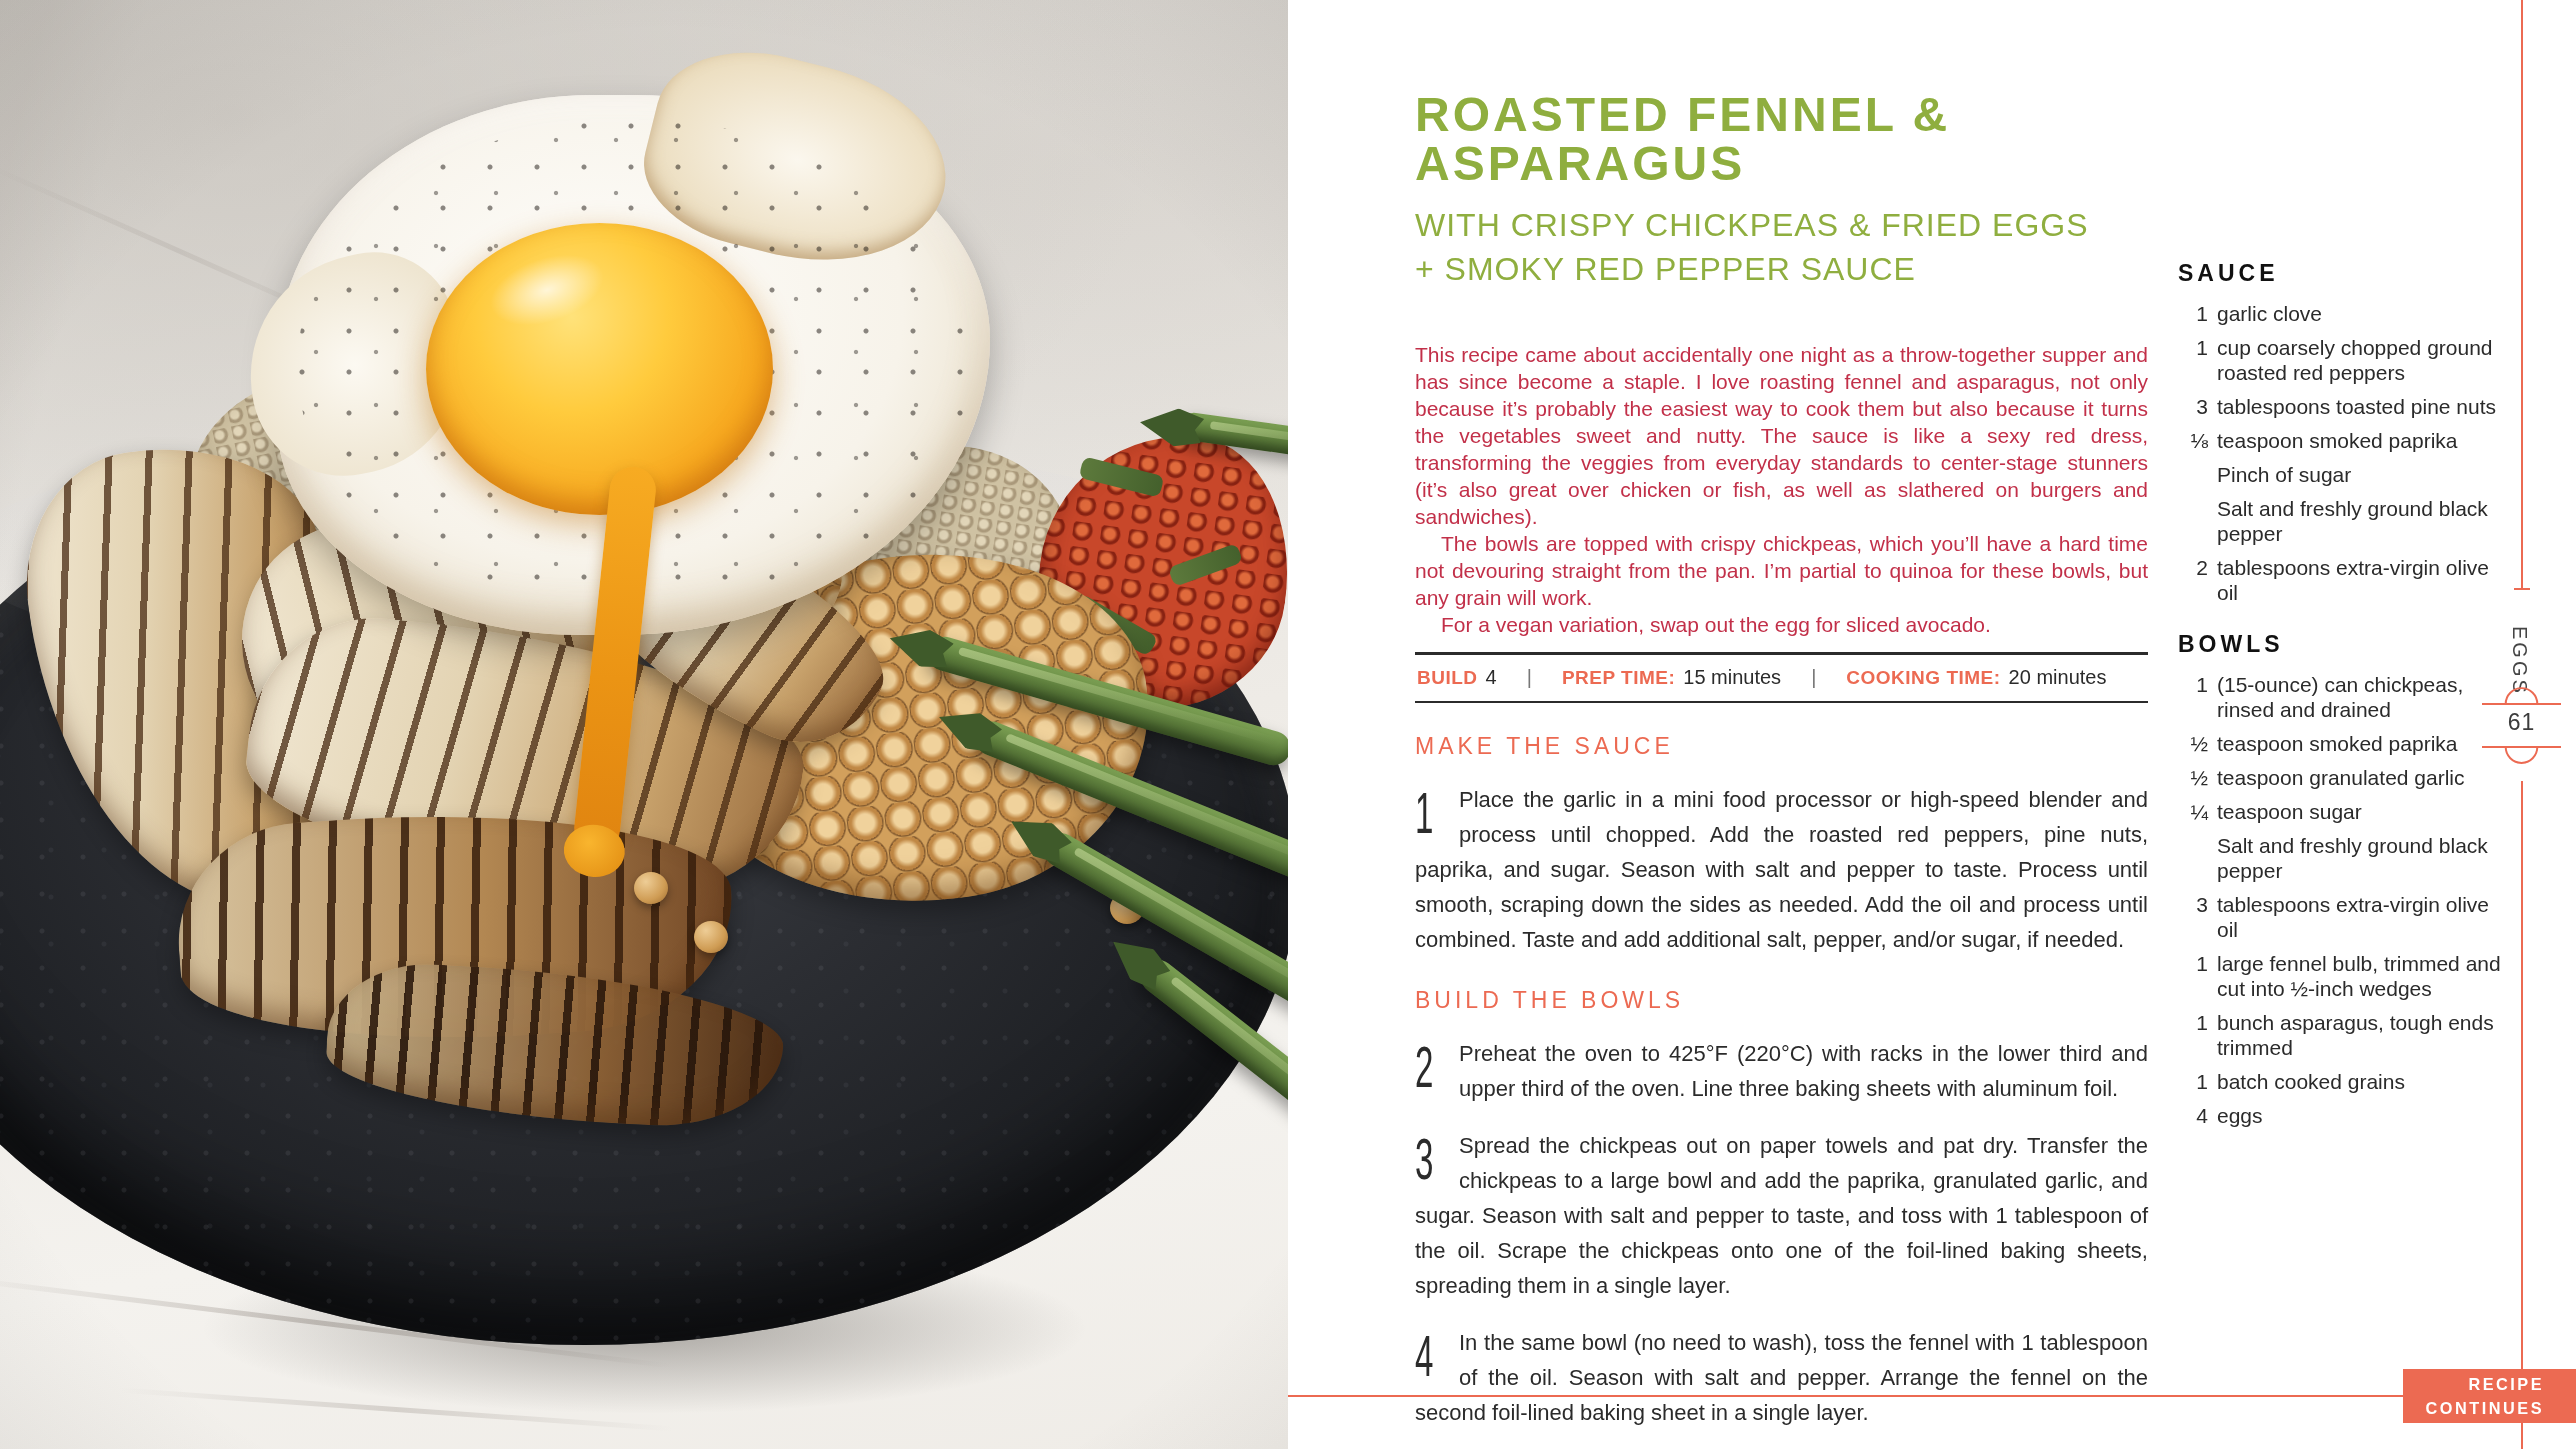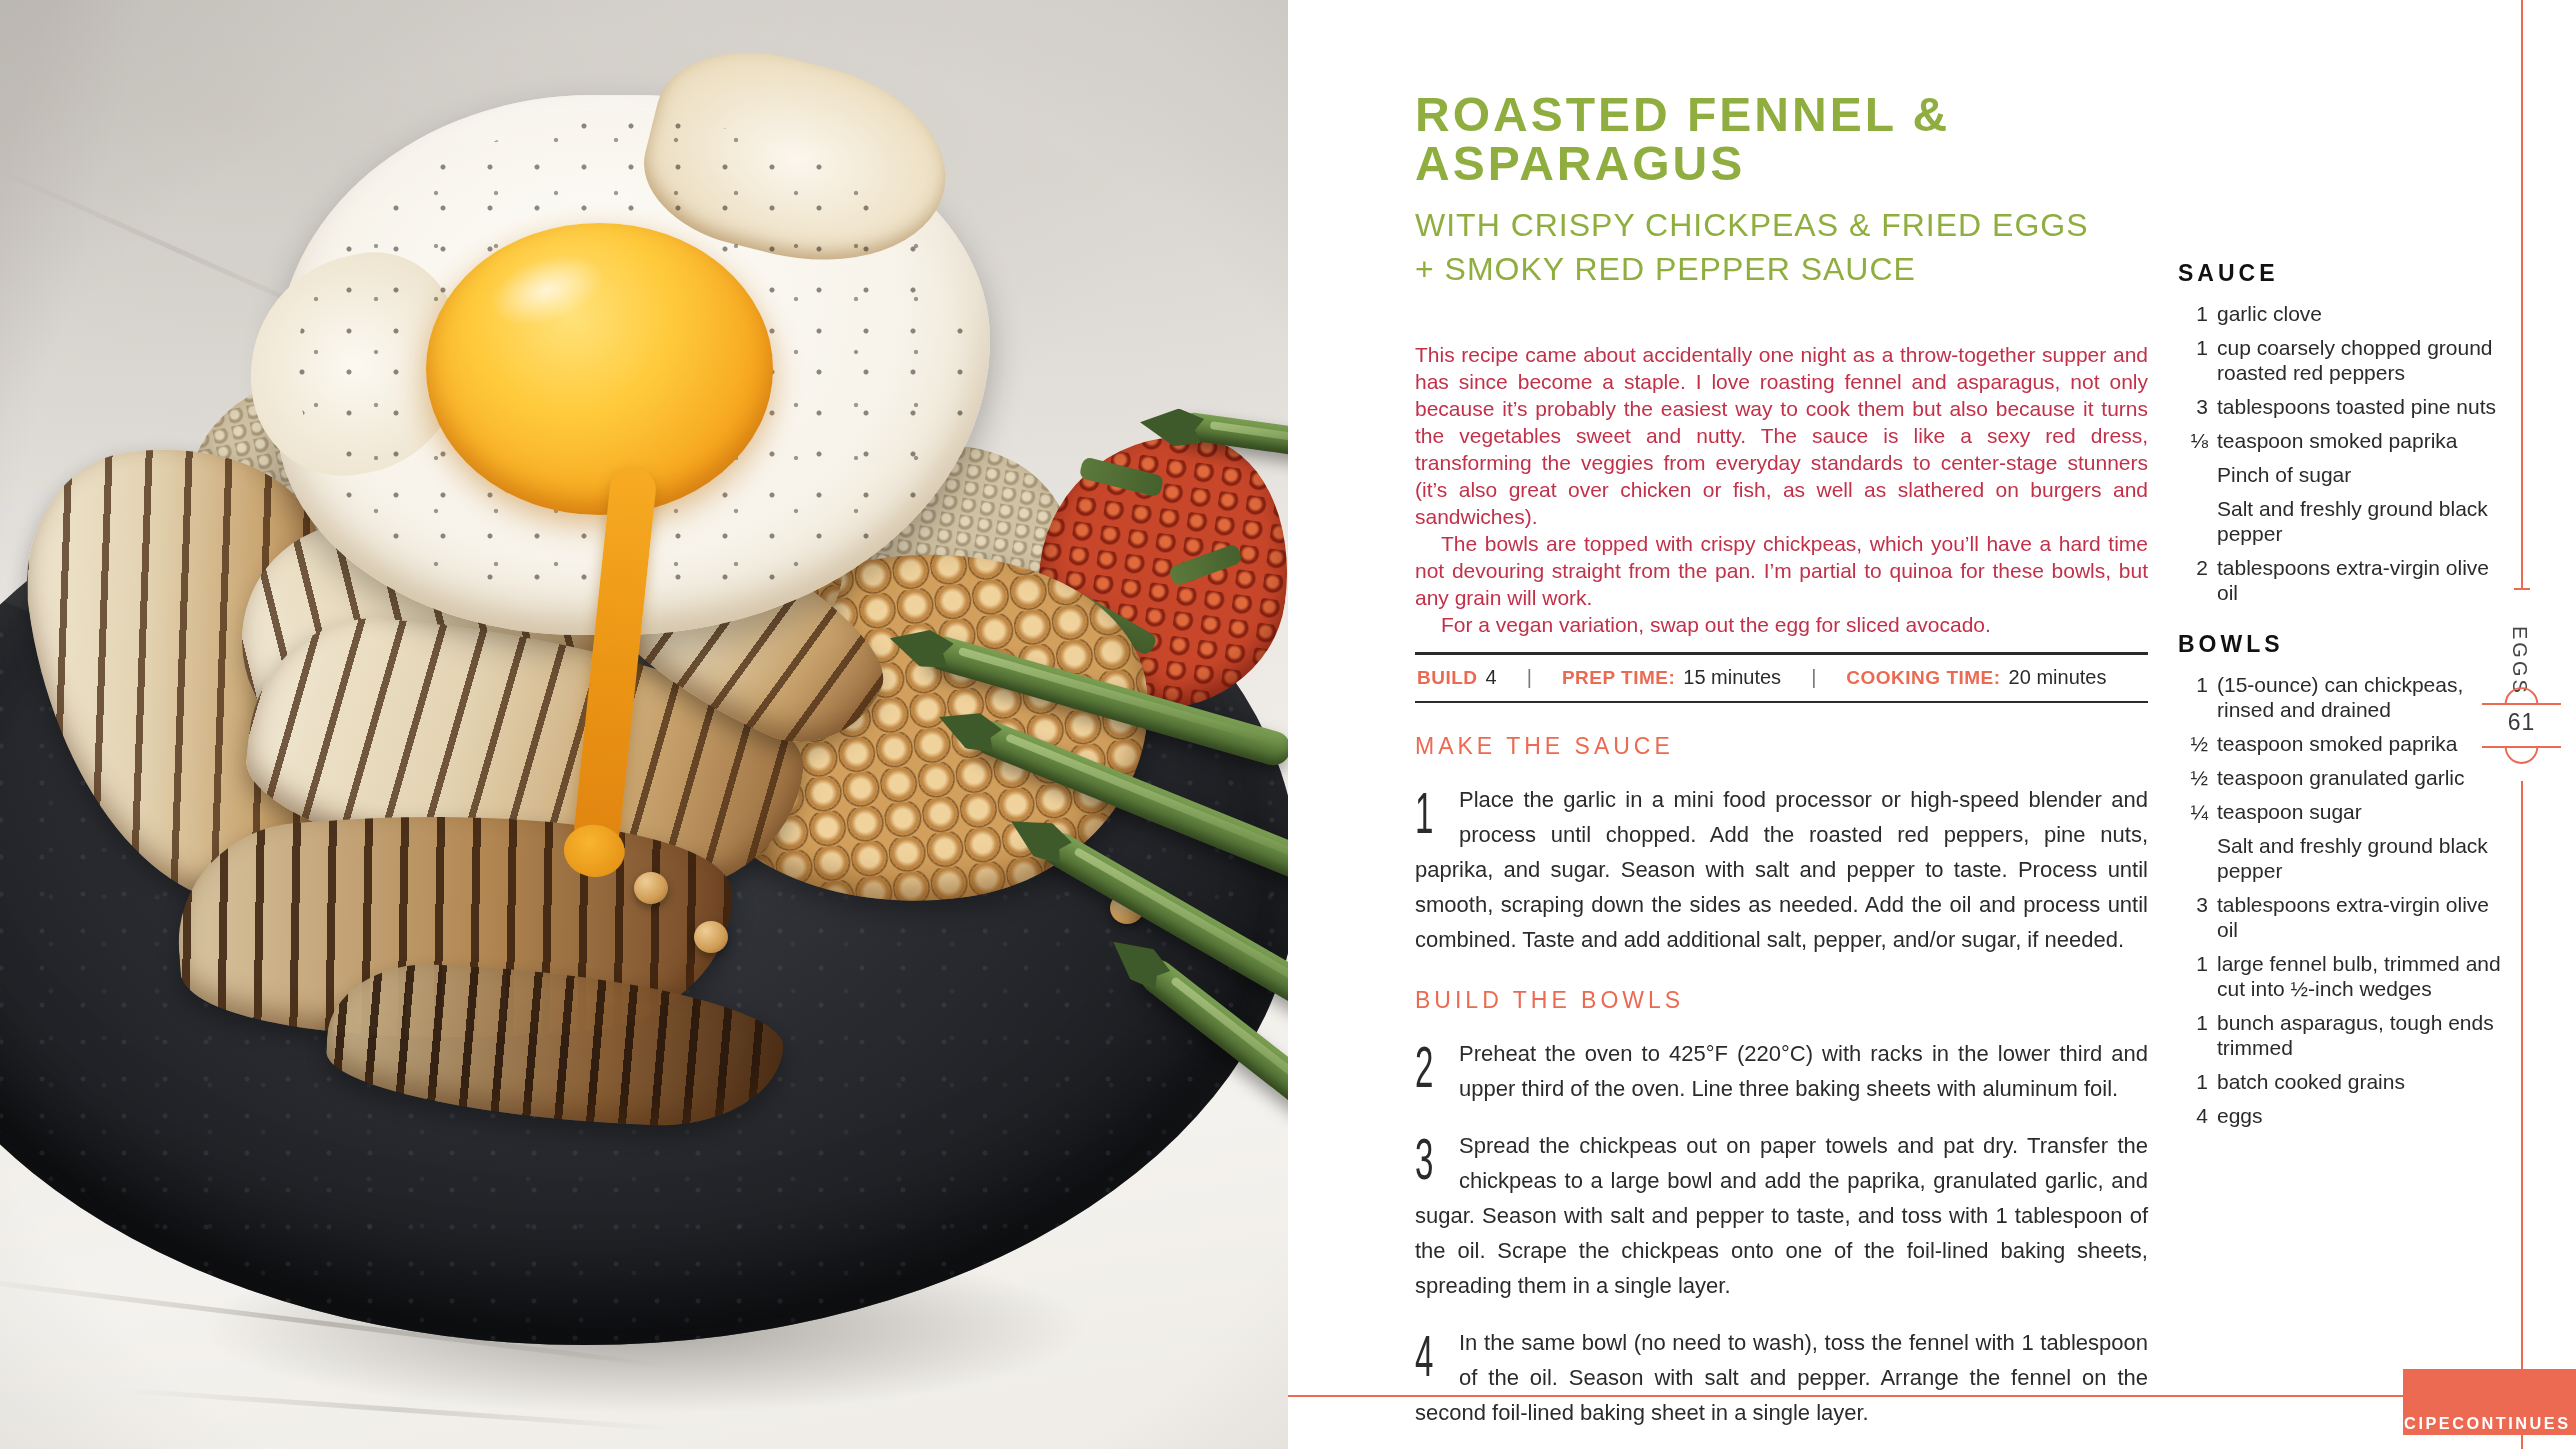--- a/index.html
+++ b/index.html
@@ -163,22 +163,22 @@
   .rail-tick{left:1226px;top:588px;width:16px;height:2px;}
   .rail-v-bottom{left:1233px;top:781px;width:2px;height:669px;}
   .chapter-label{position:absolute;left:1220px;top:626px;writing-mode:vertical-rl;text-orientation:mixed;
     font-size:20px;letter-spacing:3px;color:#454545;font-weight:400;}
   .medallion{position:absolute;left:1194px;width:79px;height:26px;}
   .med-top{top:684px;} .med-bottom{top:741px;}
   .page-number{position:absolute;left:1194px;top:709px;width:79px;text-align:center;
     font-size:23px;color:#3c3c3c;letter-spacing:1px;}
 
   .footer-rule{position:absolute;left:0;top:1395px;width:1115px;height:2px;background:var(--orange);}
-  .badge{position:absolute;left:1115px;top:1369px;width:173px;height:66px;background:var(--orange);
-    display:flex;flex-direction:row;justify-content:center;align-items:flex-end;padding-right:32px;}
+  .badge{position:absolute;left:1115px;top:1369px;width:173px;height:54px;background:var(--orange);
+    display:flex;flex-direction:column;justify-content:center;align-items:flex-end;padding-right:32px;}
   .badge div{color:#fff;font-weight:700;font-size:16.3px;letter-spacing:2.5px;line-height:1.5;}
 </style>
 </head>
 <body>
 
 <div class="spread">
 
   <div class="photo">
     <div class="vein v1"></div>
     <div class="vein v2"></div>

